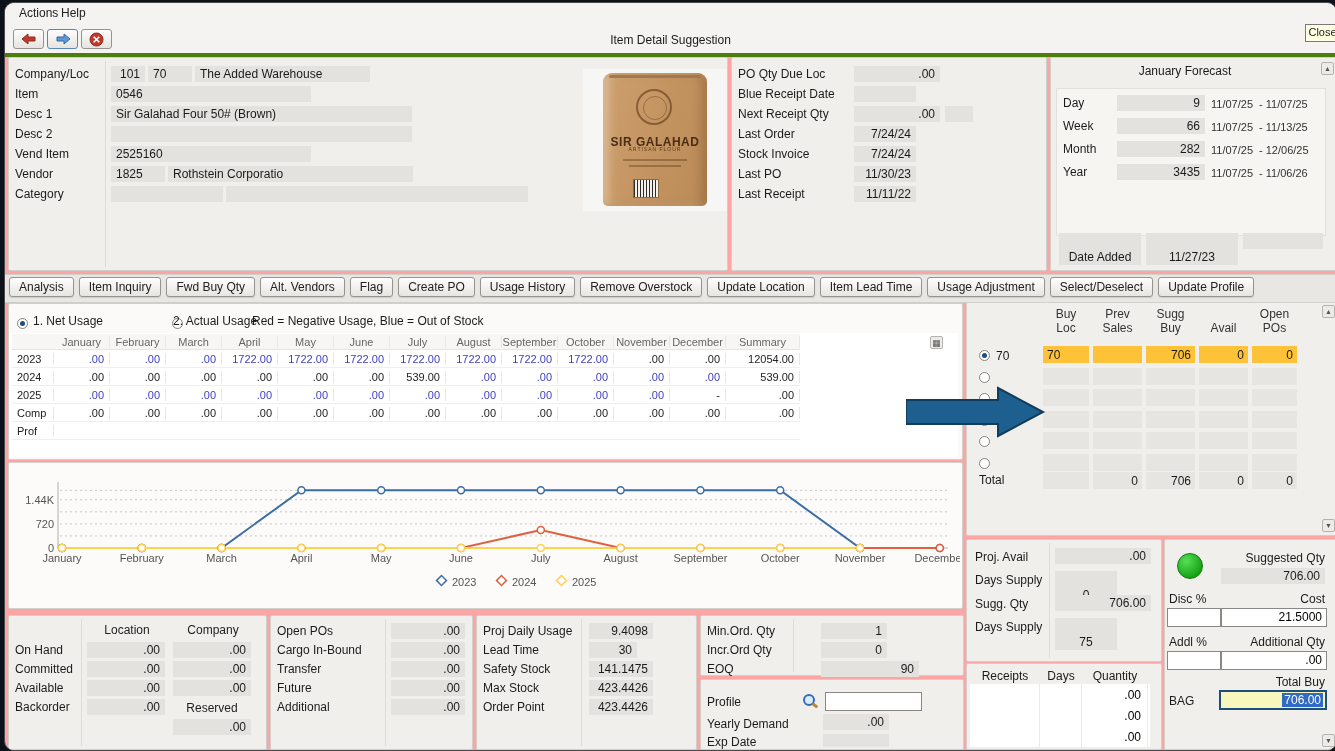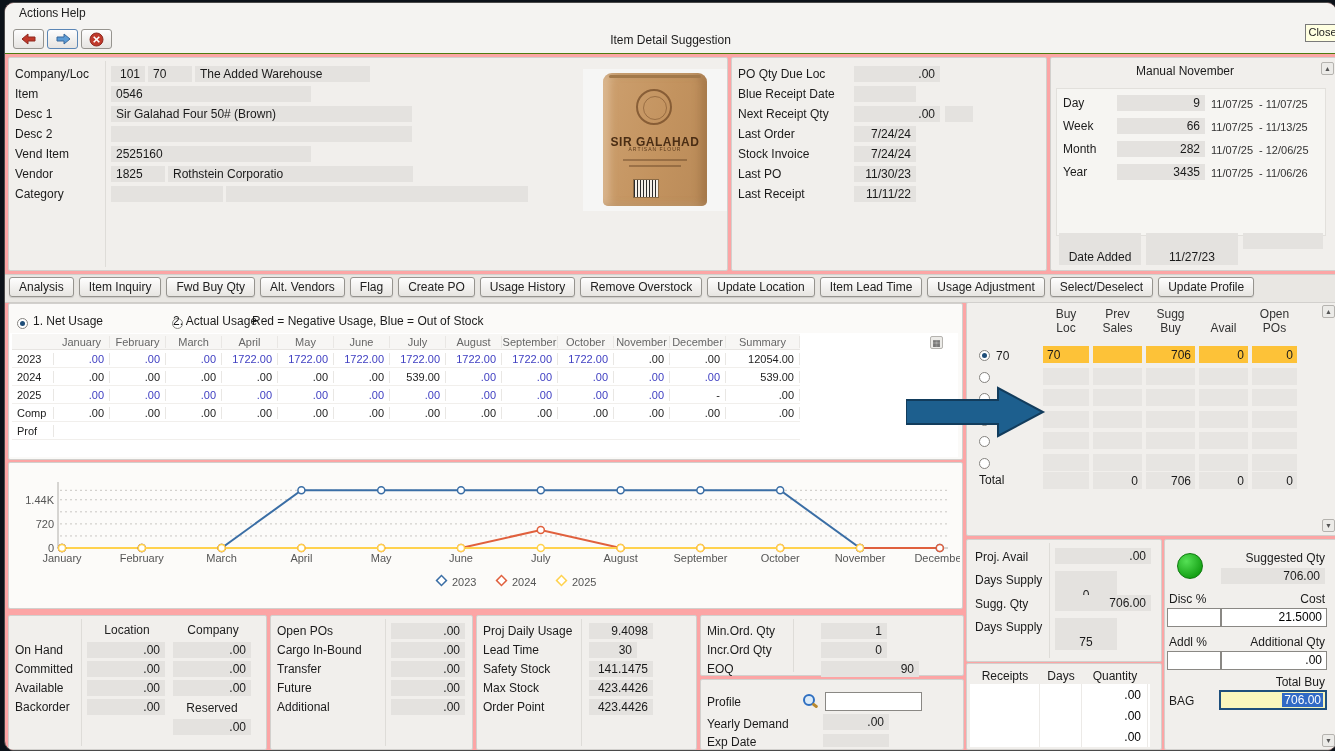--- a/index.html
+++ b/index.html
@@ -12,21 +12,21 @@
   .F{position:absolute;height:16px;background:#e4e2df;font-size:12px;color:#1a1a1a;line-height:16px;padding:0 5px;box-sizing:border-box;white-space:nowrap;overflow:hidden}
   .F.r{text-align:right}
   .F.c{text-align:center;padding:16px 2px}
   .W{position:absolute;height:19px;background:#fff;border:1px solid #8a8884;font-size:12px;line-height:17px;padding:0 4px;box-sizing:border-box;white-space:nowrap}
   .W.r{text-align:right}
   .panel{position:absolute;background:#f1efec;border:1px solid #d2d0cd;border-radius:2px;box-sizing:border-box}
   .vdiv{position:absolute;width:1px;background:#dedcd8}
   .btn{height:20px;border:1px solid #96948f;border-radius:3px;background:linear-gradient(#fefefe,#e7e5e1);font-size:12px;color:#222;padding:0 9px;white-space:nowrap;font-family:"Liberation Sans",sans-serif;box-shadow:0 1px 1px rgba(0,0,0,.12)}
   #menubar{position:absolute;left:0;top:0;width:100%;height:22px;background:#f4f3f1;border-bottom:1px solid #e3e1de}
   .menu-item{position:absolute;top:3px;font-size:12px;color:#222}
-  #toolbar{position:absolute;left:0;top:22px;width:100%;height:28px;background:#f4f3f1;border-bottom:1px solid #4d7c0f}
+  #toolbar{position:absolute;left:0;top:22px;width:100%;height:28px;background:#f4f3f1;border-bottom:4px solid #4d7c0f}
   .tbtn{position:absolute;top:4px;width:31px;height:20px;border:1px solid #96948f;border-radius:3px;background:linear-gradient(#fdfdfd,#e6e4e1);display:flex;align-items:center;justify-content:center;padding:0}
   #tooltip-close{position:absolute;left:1300px;top:21px;width:33px;height:16px;background:#ffffe1;border:1px solid #7a7a7a;font-size:11px;text-align:center;line-height:15px;color:#222}
   .radio{width:11px;height:11px;border-radius:50%;border:1px solid #85837f;background:#fff;display:inline-block;position:relative;box-sizing:border-box;flex:0 0 auto}
   .radio.on::after{content:"";position:absolute;left:2px;top:2px;width:5px;height:5px;border-radius:50%;background:#1f4e79}
   .sbtn{position:absolute;width:13px;height:13px;background:#ecebe8;border:1px solid #b5b3af;border-radius:2px;font-size:7px;color:#555;text-align:center;line-height:11px;padding:0}
   
   #usage-table{position:absolute;left:7px;top:331px}
   .urow{display:flex;height:17px;align-items:center;border-bottom:1px solid #f1efec;background:#fff}
   .urow.hdr{height:15px;background:#f7f6f4;border-bottom:1px solid #e7e5e2}
   .uc{width:56px;text-align:right;padding-right:5px;font-size:11px;color:#222;border-right:1px solid #e9e7e4;box-sizing:border-box;overflow:hidden;white-space:nowrap}
@@ -151,21 +151,21 @@
   <div class="F r" style="left:849px;top:63px;width:86px">.00</div>
   <div class="F" style="left:849px;top:83px;width:62px"></div>
   <div class="F r" style="left:849px;top:103px;width:86px">.00</div>
   <div class="F" style="left:940px;top:103px;width:28px"></div>
   <div class="F r" style="left:849px;top:123px;width:62px">7/24/24</div>
   <div class="F r" style="left:849px;top:143px;width:62px">7/24/24</div>
   <div class="F r" style="left:849px;top:163px;width:62px">11/30/23</div>
   <div class="F r" style="left:849px;top:183px;width:62px">11/11/22</div>
 
   
-  <div class="L" style="left:1045px;top:60px;width:270px;text-align:center">Manual November</div>
+  <div class="L" style="left:1045px;top:60px;width:270px;text-align:center">January Forecast</div>
   <button class="sbtn" style="left:1316px;top:59px">▲</button>
   <div class="A" style="left:1051px;top:85px;width:268px;height:146px;background:#f6f5f2;border:1px solid #e2e0dc"></div>
   <div class="L" style="left:1058px;top:92px">Day</div>
   <div class="L" style="left:1058px;top:115px">Week</div>
   <div class="L" style="left:1058px;top:138px">Month</div>
   <div class="L" style="left:1058px;top:161px">Year</div>
   <div class="F r" style="left:1112px;top:92px;width:88px">9</div>
   <div class="F r" style="left:1112px;top:115px;width:88px">66</div>
   <div class="F r" style="left:1112px;top:138px;width:88px">282</div>
   <div class="F r" style="left:1112px;top:161px;width:88px">3435</div>

